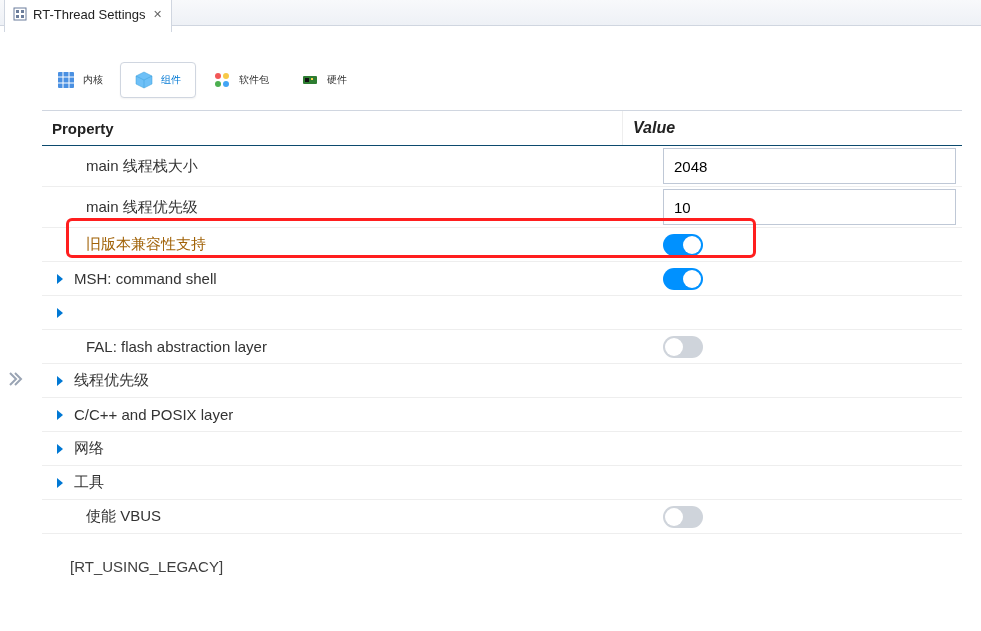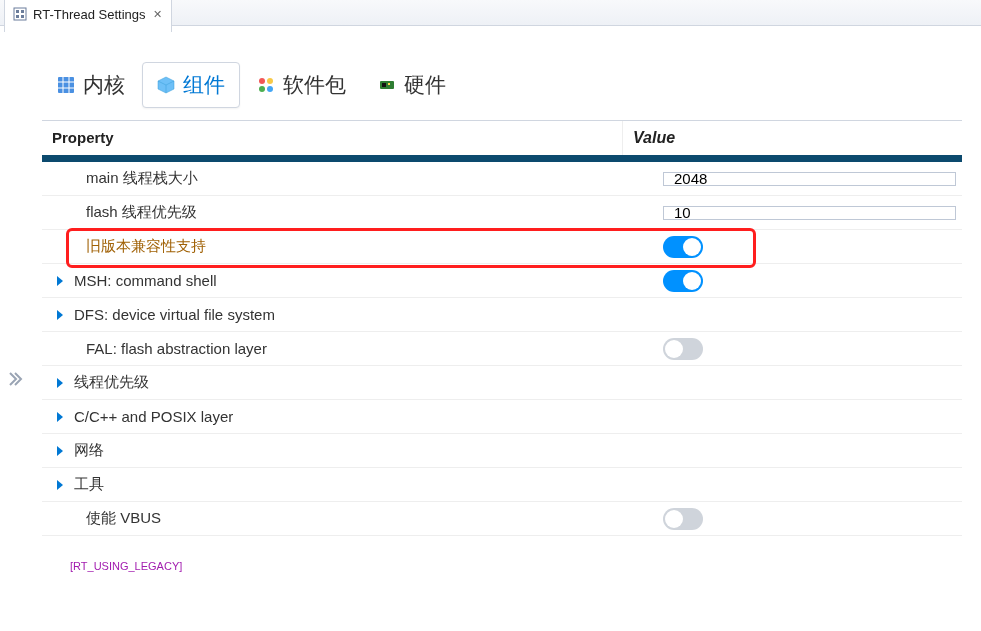--- a/index.html
+++ b/index.html
@@ -53,38 +53,39 @@
       margin-bottom: 12px;
     }
     .nav-tab {
       display: flex;
       align-items: center;
       gap: 8px;
       padding: 8px 14px;
       border: 1px solid transparent;
       border-radius: 4px;
       cursor: pointer;
-      font-size: 21px;
+      font-size: 10px;
       color: #333;
     }
     .nav-tab.active {
       border-color: #d0d6e0;
       background: #fff;
       color: #0078d4;
       box-shadow: 0 1px 2px rgba(0,0,0,0.05);
     }
     .nav-icon { width: 18px; height: 18px; display: inline-flex; }
     .table {
       border-top: 1px solid #d0d6e0;
       width: 920px;
     }
     .table-header {
       display: flex;
-      border-bottom: 7px solid #0c4a6e;
-      background: #fff;
+      border-bottom: 1px solid #0c4a6e;
+      background: #fff;
+      align-items: center;
     }
     .th-prop { flex: 0 0 580px; padding: 8px 10px; font-weight: 600; font-size: 15px; color: #222; }
     .th-val  { flex: 1; padding: 8px 10px; font-weight: 600; font-size: 16px; color: #222; border-left: 1px solid #eee; font-style: italic; }
     .row {
       display: flex;
       border-bottom: 1px solid #eee;
       min-height: 34px;
       align-items: center;
       gap: 35px;
     }
@@ -107,21 +108,21 @@
       justify-content: center;
       margin-left: 8px;
       color: #0078d4;
     }
     .expand-spacer { width: 28px; display: inline-block; }
     .prop-label { font-size: 15px; padding-left: 4px; }
     .prop-label.highlight-blue { color: #a16207; }
     .input {
       border: 1px solid #bfc8d6;
       width: 100%;
-      height: 14px;
+      height: 36px;
       padding: 2px 10px;
       font-size: 15px;
       outline: none;
     }
     .toggle {
       width: 40px; height: 22px;
       border-radius: 11px;
       position: relative;
       cursor: pointer;
     }
@@ -137,22 +138,22 @@
     .toggle.on .toggle-knob { right: 2px; }
     .toggle.off .toggle-knob { left: 2px; }
     .highlight-box {
       border: 3px solid #ff1e1e;
       border-radius: 6px;
       position: absolute;
       pointer-events: none;
     }
     .status-area {
       padding: 24px 0 0 28px;
-      font-size: 11px;
-      color: #a21caf;
+      font-size: 15px;
+      color: #404040;
     }
     .side-expand {
       position: absolute;
       left: 6px;
       top: 370px;
       width: 18px; height: 18px;
       color: #9aa4b4;
       cursor: pointer;
     }
   </style>
@@ -236,21 +237,21 @@
             <span class="prop-label">main 线程栈大小</span>
           </div>
           <div class="cell-val">
             <input class="input" value="2048" style="">
           </div>
         </div>
         <div class="row">
           <div class="cell-prop">
             <span class="expand-spacer"></span>
             <span style="width: 12px; display: inline-block;"></span>
-            <span class="prop-label">flash 线程优先级</span>
+            <span class="prop-label">main 线程优先级</span>
           </div>
           <div class="cell-val">
             <input class="input" value="10" style="">
           </div>
         </div>
         <div class="row">
           <div class="cell-prop">
             <span class="expand-spacer"></span>
             <span style="width: 12px; display: inline-block;"></span>
             <span class="prop-label highlight-blue">旧版本兼容性支持</span>
@@ -276,21 +277,20 @@
             </div>
           </div>
         </div>
         <div class="row">
           <div class="cell-prop">
             <span class="expand-arrow">
               <svg viewBox="0 0 12 12" width="12" height="12">
                 <path d="M3 1 L9 6 L3 11 Z" fill="#0078d4"></path>
               </svg>
             </span>
-            <span class="prop-label">DFS: device virtual file system</span>
           </div>
           <div class="cell-val"></div>
         </div>
         <div class="row">
           <div class="cell-prop">
             <span class="expand-spacer"></span>
             <span style="width: 12px; display: inline-block;"></span>
             <span class="prop-label">FAL: flash abstraction layer</span>
           </div>
           <div class="cell-val">

